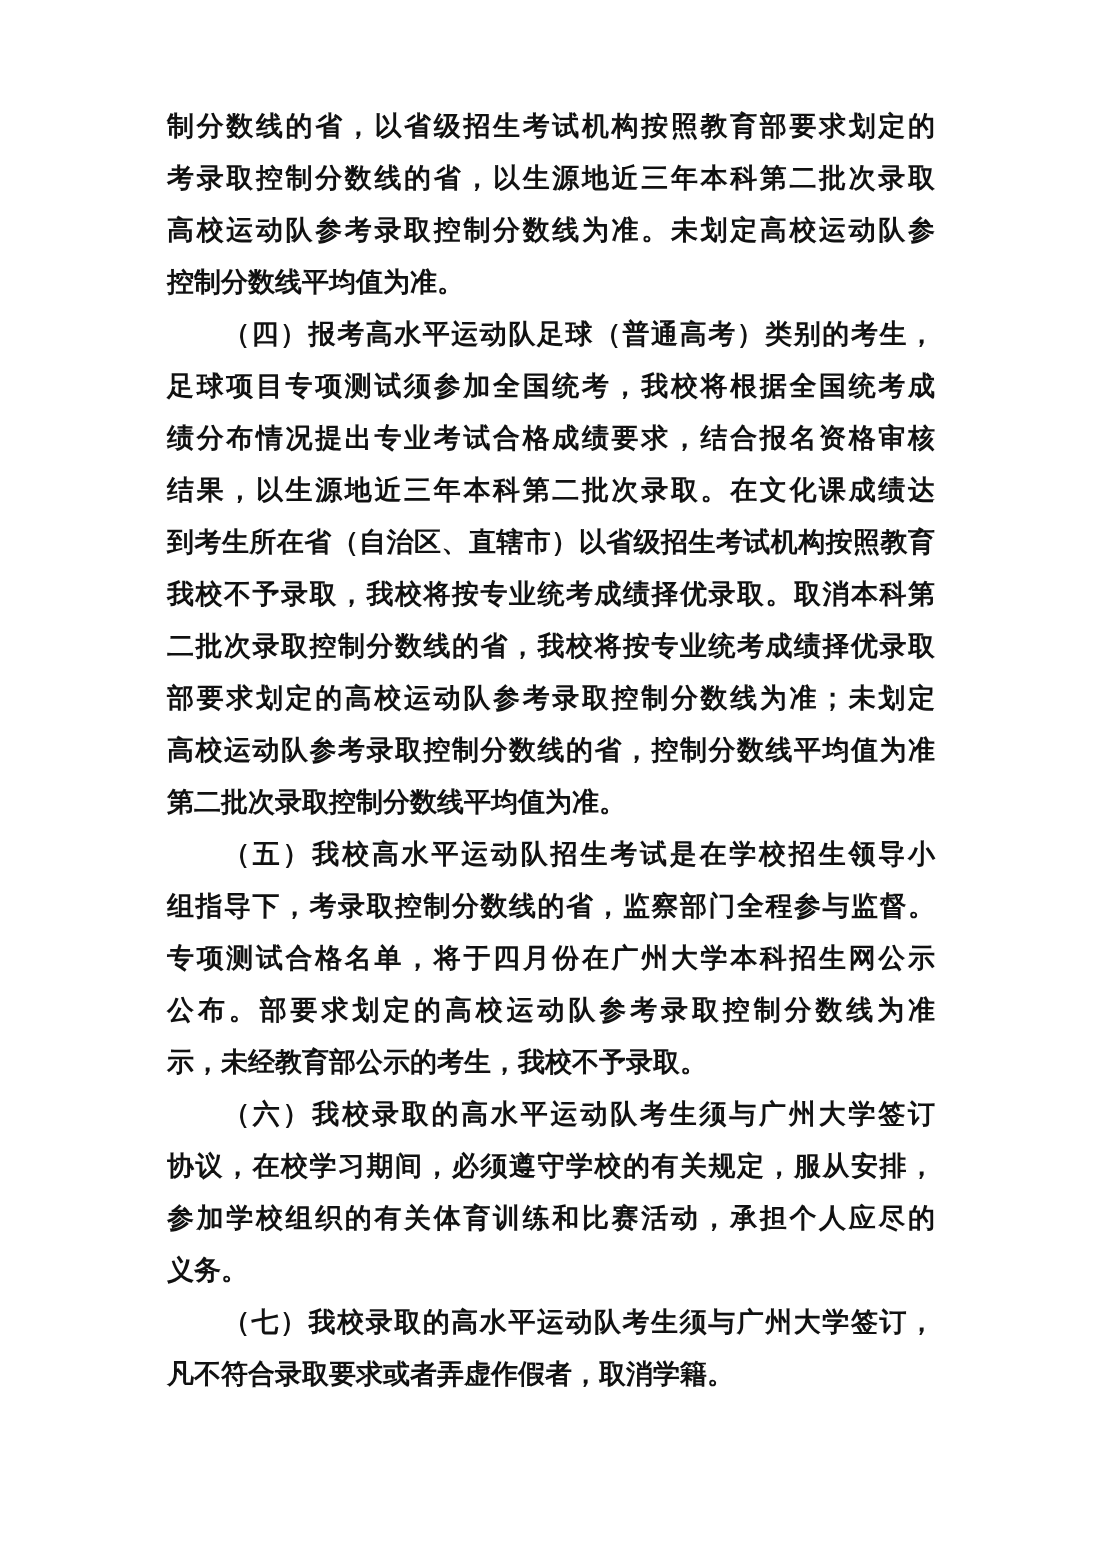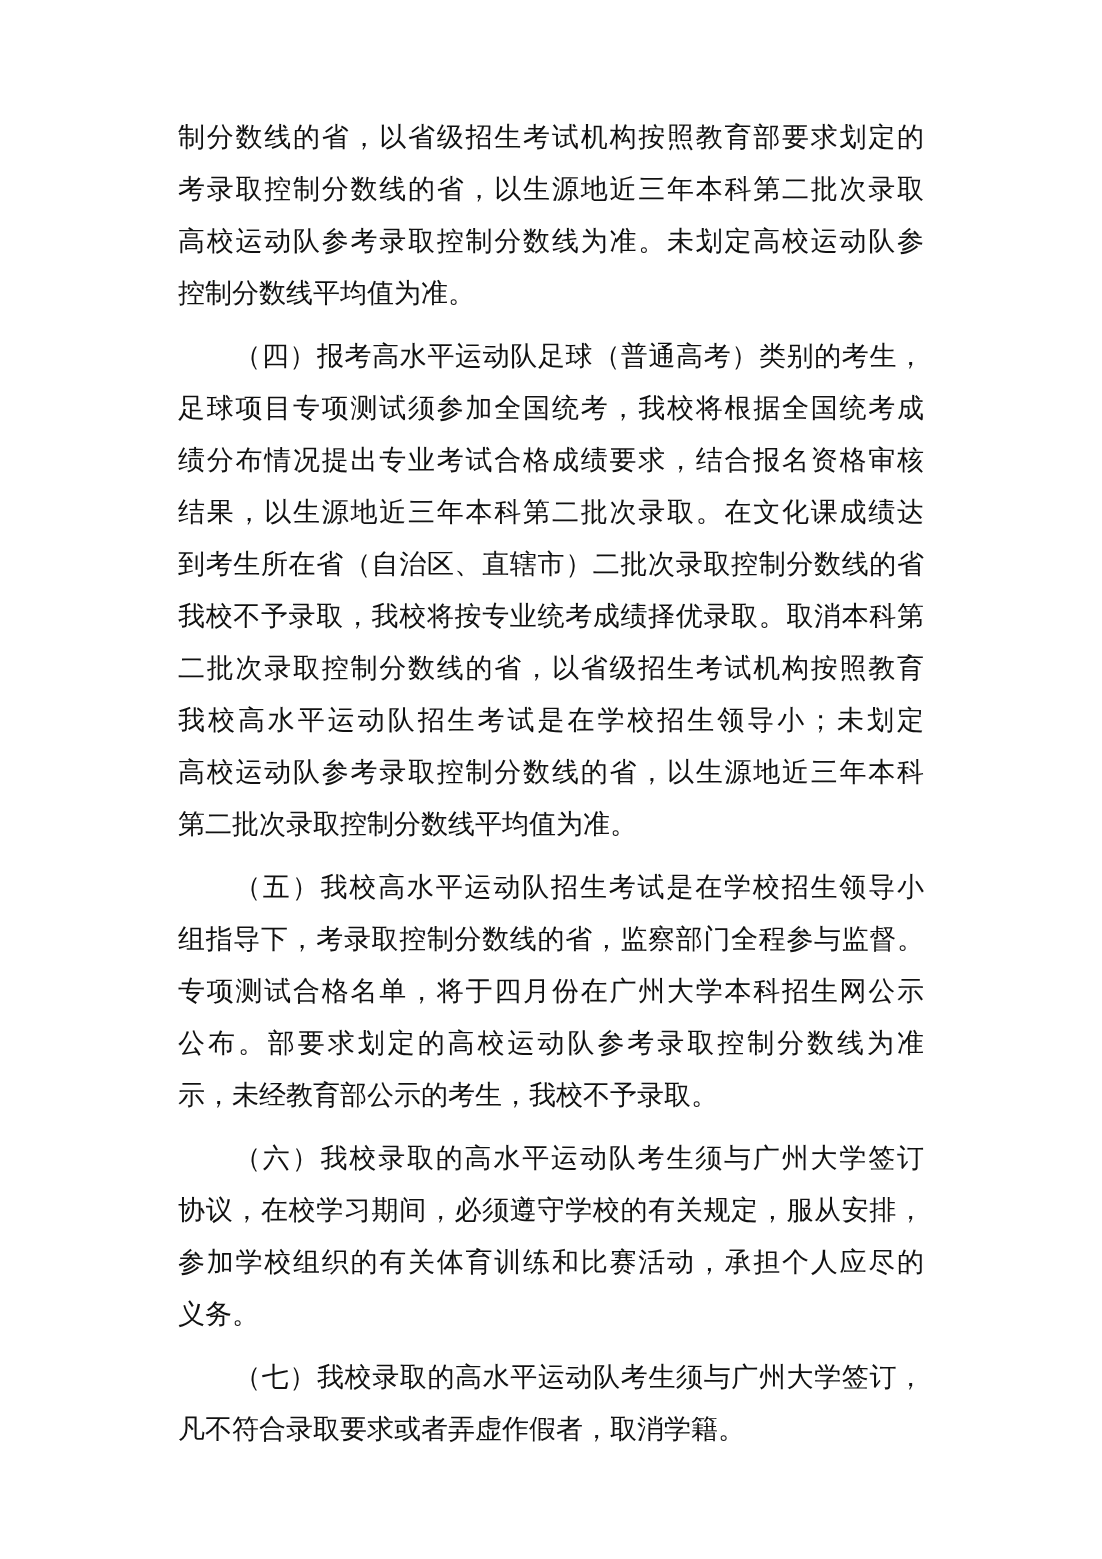--- a/index.html
+++ b/index.html
@@ -15,21 +15,22 @@
     font-family: "DejaVu Serif", "Liberation Serif", serif;
     color: #111111;
   }
   .page {
     position: absolute;
     left: 167px;
     top: 100px;
     width: 768px;
   }
   .para {
-    margin: 11px;
+    margin: 0;
+    font-weight: bold;
   }
   .line {
     display: block;
     height: 52px;
     line-height: 52px;
     font-size: 27px;
     white-space: nowrap;
     text-align: justify;
     text-align-last: justify;
     letter-spacing: 0px;
@@ -51,25 +52,25 @@
     <span class="line">考录取控制分数线的省，以生源地近三年本科第二批次录取</span>
     <span class="line">高校运动队参考录取控制分数线为准。未划定高校运动队参</span>
     <span class="line last">控制分数线平均值为准。</span>
   </p>
 
   <p class="para">
     <span class="line indent">（四）报考高水平运动队足球（普通高考）类别的考生，</span>
     <span class="line">足球项目专项测试须参加全国统考，我校将根据全国统考成</span>
     <span class="line">绩分布情况提出专业考试合格成绩要求，结合报名资格审核</span>
     <span class="line">结果，以生源地近三年本科第二批次录取。在文化课成绩达</span>
-    <span class="line">到考生所在省（自治区、直辖市）二批次录取控制分数线的省</span>
+    <span class="line">到考生所在省（自治区、直辖市）以省级招生考试机构按照教育</span>
     <span class="line">我校不予录取，我校将按专业统考成绩择优录取。取消本科第</span>
-    <span class="line">二批次录取控制分数线的省，以省级招生考试机构按照教育</span>
-    <span class="line">我校高水平运动队招生考试是在学校招生领导小；未划定</span>
-    <span class="line">高校运动队参考录取控制分数线的省，以生源地近三年本科</span>
+    <span class="line">二批次录取控制分数线的省，我校将按专业统考成绩择优录取</span>
+    <span class="line">部要求划定的高校运动队参考录取控制分数线为准；未划定</span>
+    <span class="line">高校运动队参考录取控制分数线的省，控制分数线平均值为准</span>
     <span class="line last">第二批次录取控制分数线平均值为准。</span>
   </p>
 
   <p class="para">
     <span class="line indent">（五）我校高水平运动队招生考试是在学校招生领导小</span>
     <span class="line">组指导下，考录取控制分数线的省，监察部门全程参与监督。</span>
     <span class="line">专项测试合格名单，将于四月份在广州大学本科招生网公示</span>
     <span class="line">公布。部要求划定的高校运动队参考录取控制分数线为准</span>
     <span class="line last">示，未经教育部公示的考生，我校不予录取。</span>
   </p>

